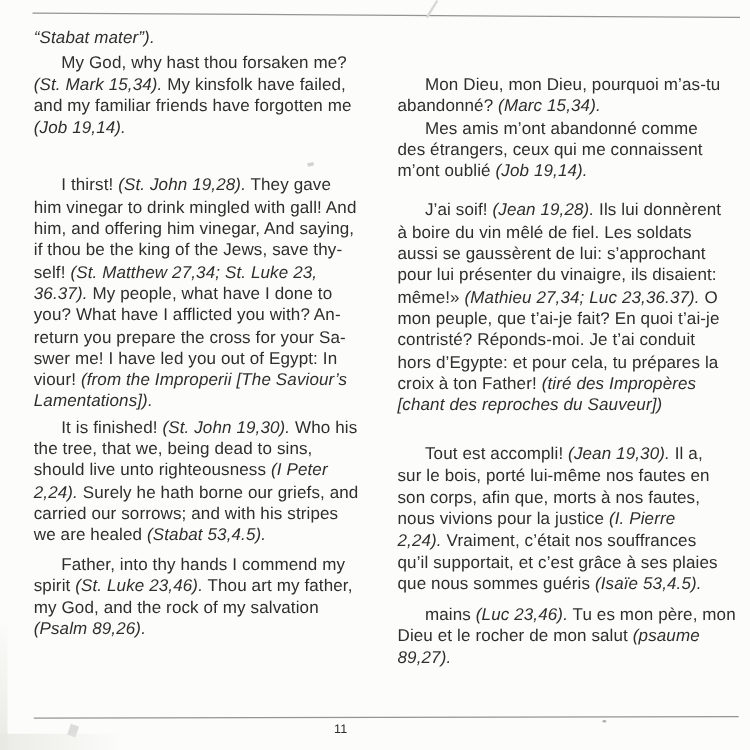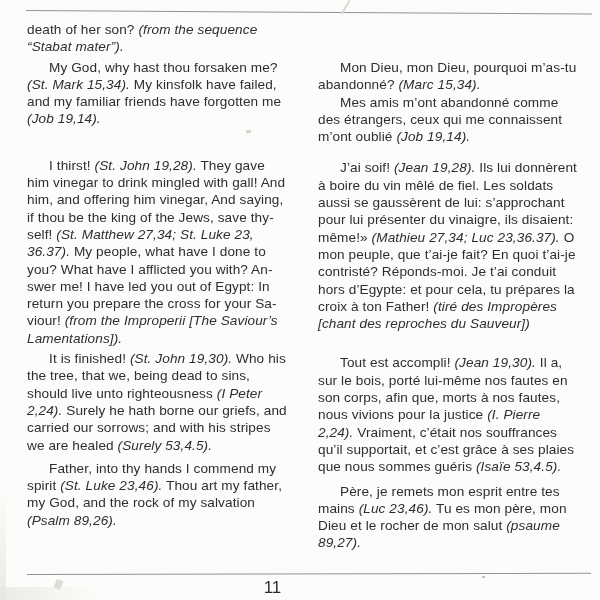--- a/index.html
+++ b/index.html
@@ -16,69 +16,68 @@
   
   .col{position:absolute;font-size:13.6px;line-height:17.3px;letter-spacing:0.1px;}
   .col.left{left:27px;top:21px;width:281px;}
   .col.right{left:318px;top:59px;width:280px;}
   .para{margin:0;}
   .line{white-space:nowrap;}
   .para.indent .line:first-child{text-indent:22px;}
   .it{font-style:italic;}
   
   .folio{position:absolute;top:578px;left:0;width:545px;text-align:center;
-         font-size:17px;color:var(--ink,#2e2e2e);}
+         font-size:10px;color:var(--ink,#2e2e2e);}
   
   .artifact{position:absolute;pointer-events:none;}
   .crease{top:0;left:349px;width:2px;height:16px;background:#d9d9d5;transform:rotate(32deg);transform-origin:top left;}
   .speck-a{top:576px;left:482px;width:3px;height:2px;background:#8f8f8f;opacity:.7;border-radius:50%;}
   .speck-b{top:580px;left:55px;width:7px;height:9px;background:#dcdcd8;transform:rotate(20deg);}
   .speck-c{top:130px;left:246px;width:5px;height:3px;background:#d3d3cf;transform:rotate(-12deg);}
   .edge-shade{bottom:0;left:0;width:110px;height:13px;
       background:linear-gradient(90deg,#e6e6e1 0%,rgba(230,230,225,0) 90%);opacity:.8;}
   .left-shade{bottom:0;left:0;width:6px;height:120px;
       background:linear-gradient(0deg,#e9e9e4 0%,rgba(233,233,228,0) 90%);}
 </style>
 </head>
 <body>
 
 <div class="page">
   <div class="rule top"></div>
 
   <div class="col left">
       <div class="para" style="margin-top: 0px;">
-        <div class="line"><span>death of her son? </span><span class="it">(from the sequence</span></div>
         <div class="line"><span class="it">“Stabat mater”).</span></div>
       </div>
       <div class="para indent" style="margin-top: 3px;">
         <div class="line"><span>My God, why hast thou forsaken me?</span></div>
         <div class="line"><span class="it">(St. Mark 15,34).</span><span> My kinsfolk have failed,</span></div>
         <div class="line"><span>and my familiar friends have forgotten me</span></div>
         <div class="line"><span class="it">(Job 19,14).</span></div>
       </div>
       <div class="para indent" style="margin-top: 29px;">
         <div class="line"><span>I thirst! </span><span class="it">(St. John 19,28).</span><span> They gave</span></div>
         <div class="line"><span>him vinegar to drink mingled with gall! And</span></div>
         <div class="line"><span>him, and offering him vinegar, And saying,</span></div>
         <div class="line"><span>if thou be the king of the Jews, save thy-</span></div>
         <div class="line"><span>self! </span><span class="it">(St. Matthew 27,34; St. Luke 23,</span></div>
         <div class="line"><span class="it">36.37).</span><span> My people, what have I done to</span></div>
         <div class="line"><span>you? What have I afflicted you with? An-</span></div>
+        <div class="line"><span>return you prepare the cross for your Sa-</span></div>
         <div class="line"><span>swer me! I have led you out of Egypt: In</span></div>
-        <div class="line"><span>return you prepare the cross for your Sa-</span></div>
         <div class="line"><span>viour! </span><span class="it">(from the Improperii [The Saviour’s</span></div>
         <div class="line"><span class="it">Lamentations]).</span></div>
       </div>
       <div class="para indent" style="margin-top: 3px;">
         <div class="line"><span>It is finished! </span><span class="it">(St. John 19,30).</span><span> Who his</span></div>
         <div class="line"><span>the tree, that we, being dead to sins,</span></div>
         <div class="line"><span>should live unto righteousness </span><span class="it">(I Peter</span></div>
         <div class="line"><span class="it">2,24).</span><span> Surely he hath borne our griefs, and</span></div>
         <div class="line"><span>carried our sorrows; and with his stripes</span></div>
-        <div class="line"><span>we are healed </span><span class="it">(Surely 53,4.5).</span></div>
+        <div class="line"><span>we are healed </span><span class="it">(Stabat 53,4.5).</span></div>
       </div>
       <div class="para indent" style="margin-top: 6px;">
         <div class="line"><span>Father, into thy hands I commend my</span></div>
         <div class="line"><span>spirit </span><span class="it">(St. Luke 23,46).</span><span> Thou art my father,</span></div>
         <div class="line"><span>my God, and the rock of my salvation</span></div>
         <div class="line"><span class="it">(Psalm 89,26).</span></div>
       </div>
     </div>
   <div class="col right">
       <div class="para indent" style="margin-top: 0px;">
@@ -105,21 +104,20 @@
       <div class="para indent" style="margin-top: 22px;">
         <div class="line"><span>Tout est accompli! </span><span class="it">(Jean 19,30).</span><span> Il a,</span></div>
         <div class="line"><span>sur le bois, porté lui-même nos fautes en</span></div>
         <div class="line"><span>son corps, afin que, morts à nos fautes,</span></div>
         <div class="line"><span>nous vivions pour la justice </span><span class="it">(I. Pierre</span></div>
         <div class="line"><span class="it">2,24).</span><span> Vraiment, c’était nos souffrances</span></div>
         <div class="line"><span>qu’il supportait, et c’est grâce à ses plaies</span></div>
         <div class="line"><span>que nous sommes guéris </span><span class="it">(Isaïe 53,4.5).</span></div>
       </div>
       <div class="para indent" style="margin-top: 7px;">
-        <div class="line"><span>Père, je remets mon esprit entre tes</span></div>
         <div class="line"><span>mains </span><span class="it">(Luc 23,46).</span><span> Tu es mon père, mon</span></div>
         <div class="line"><span>Dieu et le rocher de mon salut </span><span class="it">(psaume</span></div>
         <div class="line"><span class="it">89,27).</span></div>
       </div>
     </div>
 
   <div class="rule bottom"></div>
   <div class="folio">11</div>
 
   <div class="artifact crease"></div>

